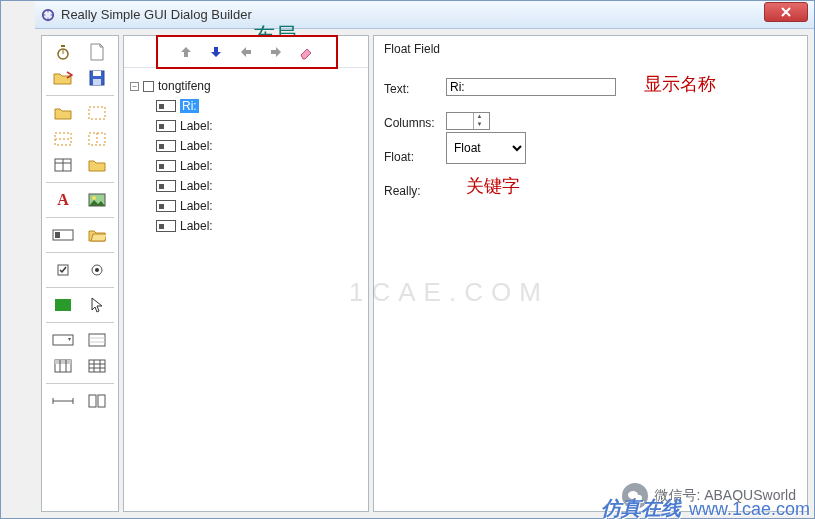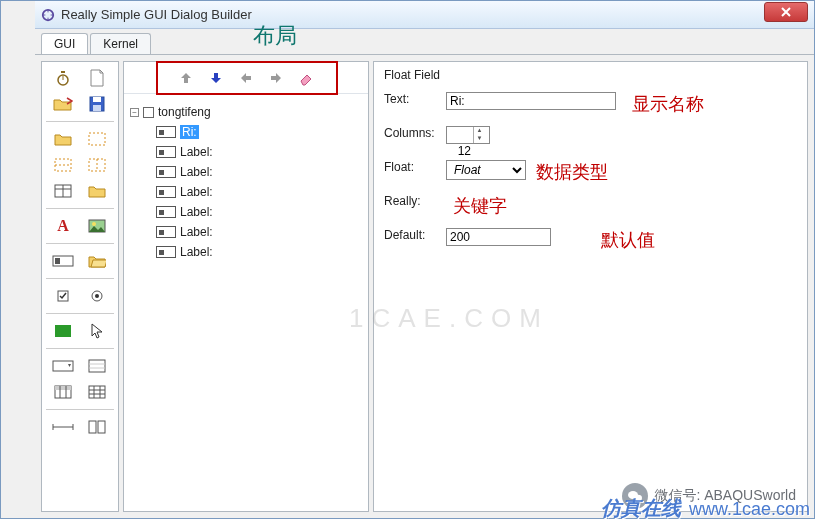--- a/index.html
+++ b/index.html
@@ -142,33 +142,33 @@
   .node-ic::before { content:""; position:absolute; left:2px; top:3px; width:5px;height:5px;background:#555;}
   .node-selected .node-lbl { background:#3399ff;color:#fff;padding:0 2px;}
   .right {
     flex: 1;
     background: #fff;
     border: 1px solid #b0b8c0;
     padding: 6px 10px;
     position: relative;
   }
   .section-title { margin: 0 0 10px 0; font-size:12px; }
-  .form-row { display:flex; align-items:flex-start; height:30px; margin-bottom:4px;}
+  .form-row { display:flex; align-items:flex-end; height:30px; margin-bottom:4px;}
   .form-row label { width:62px; }
   .txt-in { border:1px solid #888; height:18px; padding:1px 3px; font-size:12px; background:#fff;}
   .w-lg { width:170px;}
   .w-md { width:105px;}
   .spinner {
     display:inline-flex; align-items:center;
     border:1px solid #888; height:18px; width:44px;
   }
   .spinner input { border:none; width:26px; text-align:right; font-size:12px; padding:0 2px;margin-top:32px;}
   .spinner .spb { width:12px; height:16px; display:flex; flex-direction:column;}
   .spinner .spb span { flex:1; font-size:6px; line-height:7px; text-align:center; color:#555; border-left:1px solid #aaa;}
-  select.txt-in { width:80px; height:20px;font-style:italic;}
+  select.txt-in { width:80px; height:32px;}
   .ann-right { position:absolute; color:#c00000; font-size:18px; font-family:"SimSun",serif; }
   .wechat-overlay {
     position: absolute;
     right: 11px; bottom: 2px;
     display:flex; align-items:center; gap:6px;
     color:#6a6e74; font-size:14px;
     font-family:"Microsoft YaHei",sans-serif;
   }
   .wechat-ic {
     width:26px;height:26px;border-radius:50%;background:#9aa2ab;
@@ -197,24 +197,20 @@
         </svg>
     </span>
     <span class="title-text">Really Simple GUI Dialog Builder</span>
     <div class="close-btn">
       <svg width="12" height="10" viewBox="0 0 12 10">
           <path d="M2 1l8 8M10 1l-8 8" stroke="#fff" stroke-width="2"></path>
         </svg>
     </div>
   </div>
 
-  <div class="tabbar">
-    <div class="tab active">GUI</div>
-    <div class="tab">Kernel</div>
-  </div>
 
   <div class="annot layout-annot">布局</div>
 
   <div class="main">
 
     <div class="palette">
       <div class="pal-row">
         <span class="pal-ic">
             <svg width="18" height="18" viewBox="0 0 18 18">
               <circle cx="9" cy="11" r="5" fill="none" stroke="#8a6a20" stroke-width="1.5"></circle>
@@ -459,52 +455,46 @@
         </div>
       </div>
     </div>
 
     <div class="right">
       <div class="section-title">Float Field</div>
 
       <div class="form-row">
         <label>Text:</label>
         <input class="txt-in w-lg" value="Ri:" style="">
-        <span class="ann-right" style="position:static;margin-left:16px">显示名称</span>
+        <span class="ann-right" style="position:static;margin-left:28px">显示名称</span>
       </div>
 
       <div class="form-row">
         <label>Columns:</label>
         <span class="spinner">
           <input value="12" style="">
           <span class="spb">
               <span>▲</span>
               <span>▼</span>
             </span>
         </span>
       </div>
 
       <div class="form-row">
         <label>Float:</label>
         <select class="txt-in">
           <option>Float</option>
         </select>
-        <span class="ann-right" style="position:static;margin-left:10px">数据类型</span>
       </div>
 
       <div class="form-row">
         <label>Really:</label>
-        <span class="ann-right" style="position:static;margin-left:7px">关键字</span>
-      </div>
-
-      <div class="form-row">
-        <label>Default:</label>
-        <input class="txt-in w-md" value="200" style="">
-        <span class="ann-right" style="position:static;margin-left:50px">默认值</span>
-      </div>
+        <span class="ann-right" style="position:static;margin-left:20px">关键字</span>
+      </div>
+
 
       <div class="wechat-overlay">
         <span class="wechat-ic">
           <svg width="16" height="14" viewBox="0 0 16 14">
               <ellipse cx="6" cy="6" rx="5" ry="4" fill="#fff"></ellipse>
               <ellipse cx="11" cy="9" rx="4" ry="3.2" fill="#fff"></ellipse>
             </svg>
         </span>
         <span>微信号: ABAQUSworld</span>
       </div>

